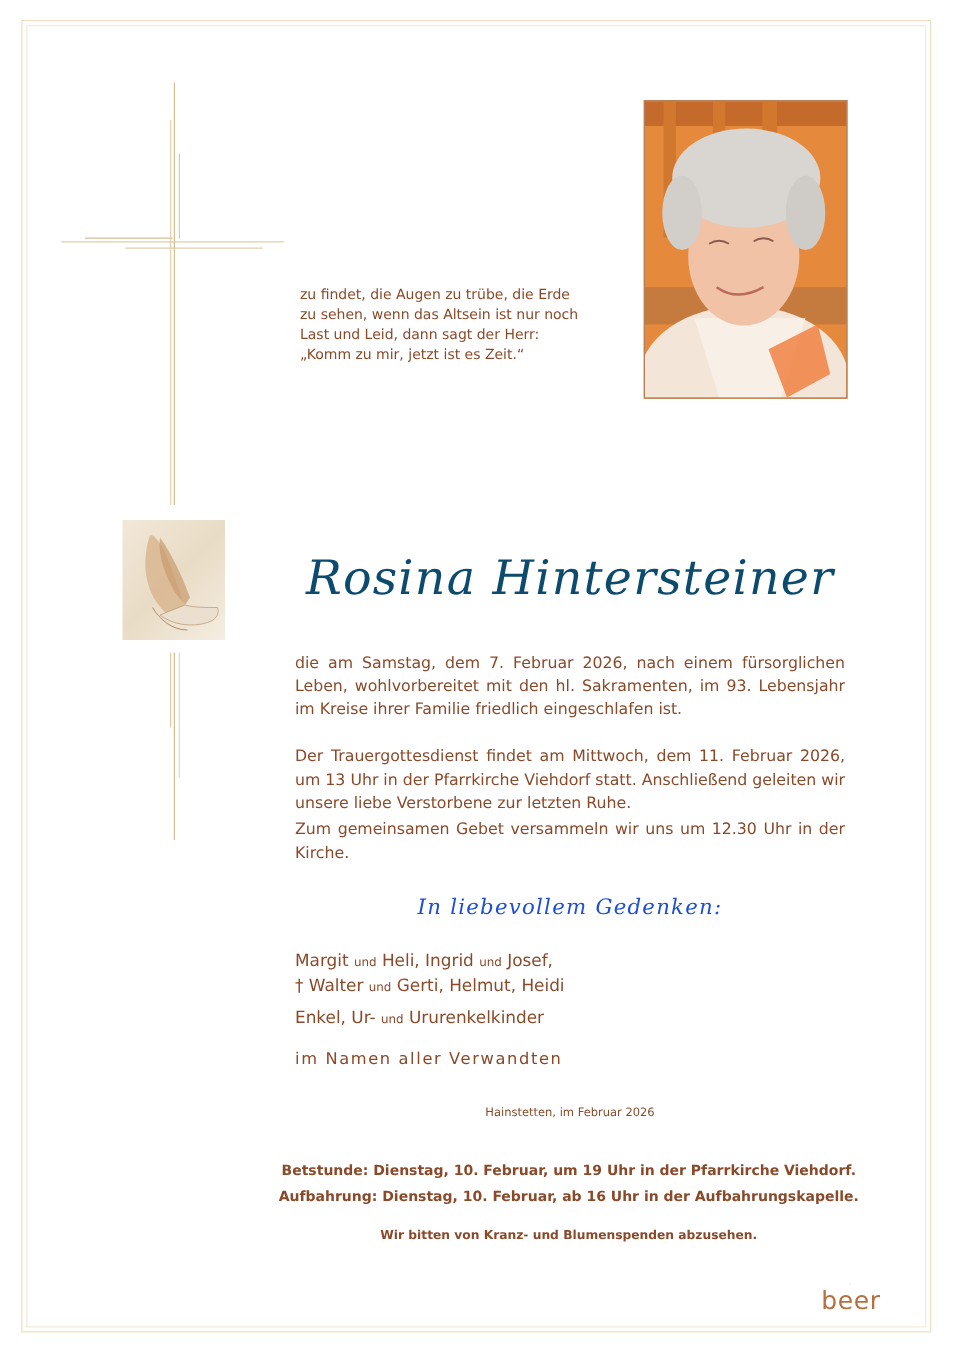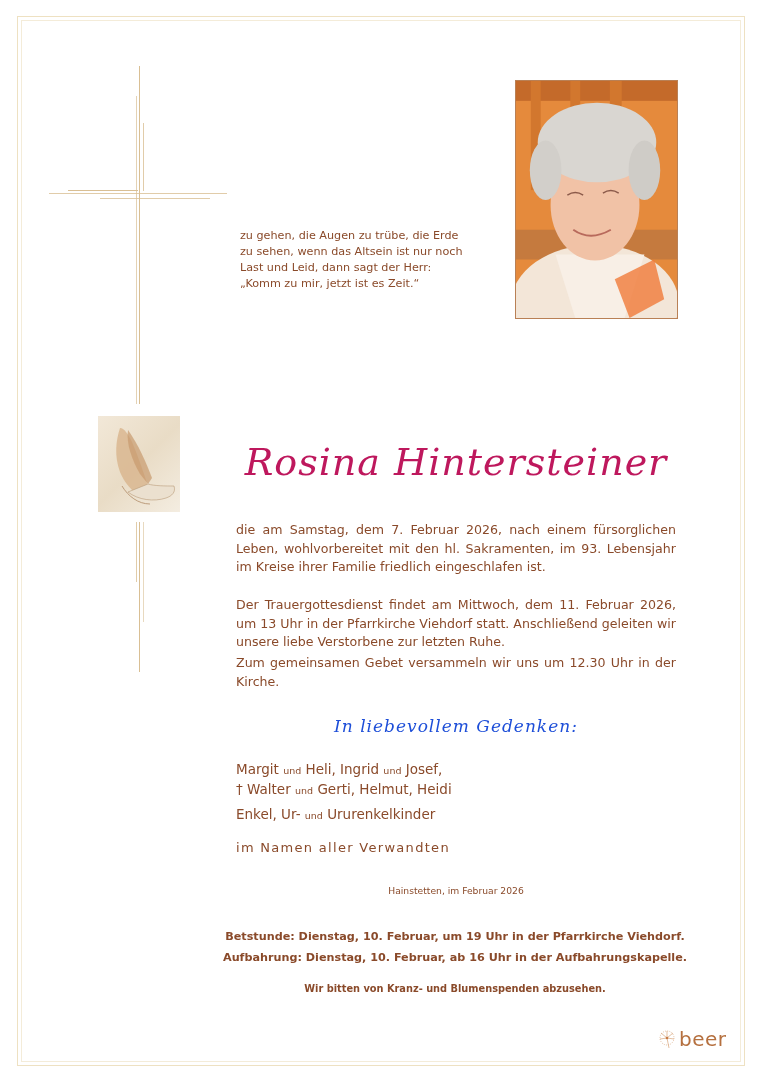--- a/index.html
+++ b/index.html
@@ -31,21 +31,21 @@
       border:1px solid #b98055; box-sizing:border-box; overflow:hidden;
       background:#e08a3a;
     }
     .photo svg { width:100%; height:100%; display:block; }
 
     .txt { position:absolute; color:#8a4a2a; }
     .poem { left:240px; top:228px; width:240px; font-size:11.2px; line-height:16px; }
     .intro { left:236px; top:367px; width:440px; font-size:12.6px; line-height:18px; }
     .name {
       left:236px; top:440px; width:440px; text-align:center;
-      font-family:"DejaVu Serif", serif; font-style:italic; font-size:38px; color:#be185d;
+      font-family:"DejaVu Serif", serif; font-style:italic; font-size:38px; color:#0c4a6e;
       letter-spacing:1px;
     }
     .para { left:236px; width:440px; font-size:12.6px; line-height:18.5px; text-align:justify; }
     .p1 { top:521px; }
     .p2 { top:596px; }
     .p3 { top:654px; }
     .memory {
       left:236px; top:716px; width:440px; text-align:center;
       font-family:"DejaVu Serif", serif; font-style:italic; font-size:17px; color:#1d4ed8; letter-spacing:1px;
     }
@@ -54,21 +54,21 @@
     .f1 { top:759px; }
     .f2 { top:779px; }
     .f3 { top:804px; }
     .f4 { top:838px; letter-spacing:1.3px; font-size:13px; }
     .place { left:236px; top:885px; width:440px; text-align:center; font-size:9.2px; }
     .inf { left:200px; width:510px; text-align:center; font-size:11.2px;font-weight:bold; }
     .i1 { top:930px; }
     .i2 { top:951px; }
     .i3 { top:983px; font-size:9.8px; }
 
-    .logo { position:absolute; left:657px; top:1026px; height:26px; display:flex; align-items:center; }
+    .logo { position:absolute; left:657px; top:1026px; height:26px; display:flex; align-items:center;flex-direction:column; }
     .logo .mark { width:20px; height:20px; margin-right:2px; }
     .logo .word { font-family:"DejaVu Sans", sans-serif; font-size:20px; color:#b5703f; letter-spacing:0.5px; }
   </style>
 </head>
 <body>
 
 <div class="frame-outer"></div>
 <div class="frame-inner"></div>
 
 <div>
@@ -107,21 +107,21 @@
     <ellipse cx="82" cy="62" rx="60" ry="40" fill="#d9d6d1"></ellipse>
     <ellipse cx="30" cy="90" rx="16" ry="30" fill="#d2cfca"></ellipse>
     <ellipse cx="130" cy="90" rx="16" ry="30" fill="#cfccc7"></ellipse>
     <path d="M58 150 Q75 162 96 150" stroke="#b86a5c" stroke-width="2" fill="none"></path>
     <path d="M52 115 Q60 110 68 115" stroke="#8b5a4a" stroke-width="1.5" fill="none"></path>
     <path d="M88 113 Q96 108 104 113" stroke="#8b5a4a" stroke-width="1.5" fill="none"></path>
   </svg>
 </div>
 
 <div class="txt poem">
-  <div>zu gehen, die Augen zu trübe, die Erde</div>
+  <div>zu findet, die Augen zu trübe, die Erde</div>
   <div>zu sehen, wenn das Altsein ist nur noch</div>
   <div>Last und Leid, dann sagt der Herr:</div>
   <div>„Komm zu mir, jetzt ist es Zeit.“</div>
 </div>
 
 <div class="txt intro">
 </div>
 
 <div class="txt name">Rosina Hintersteiner</div>
 

